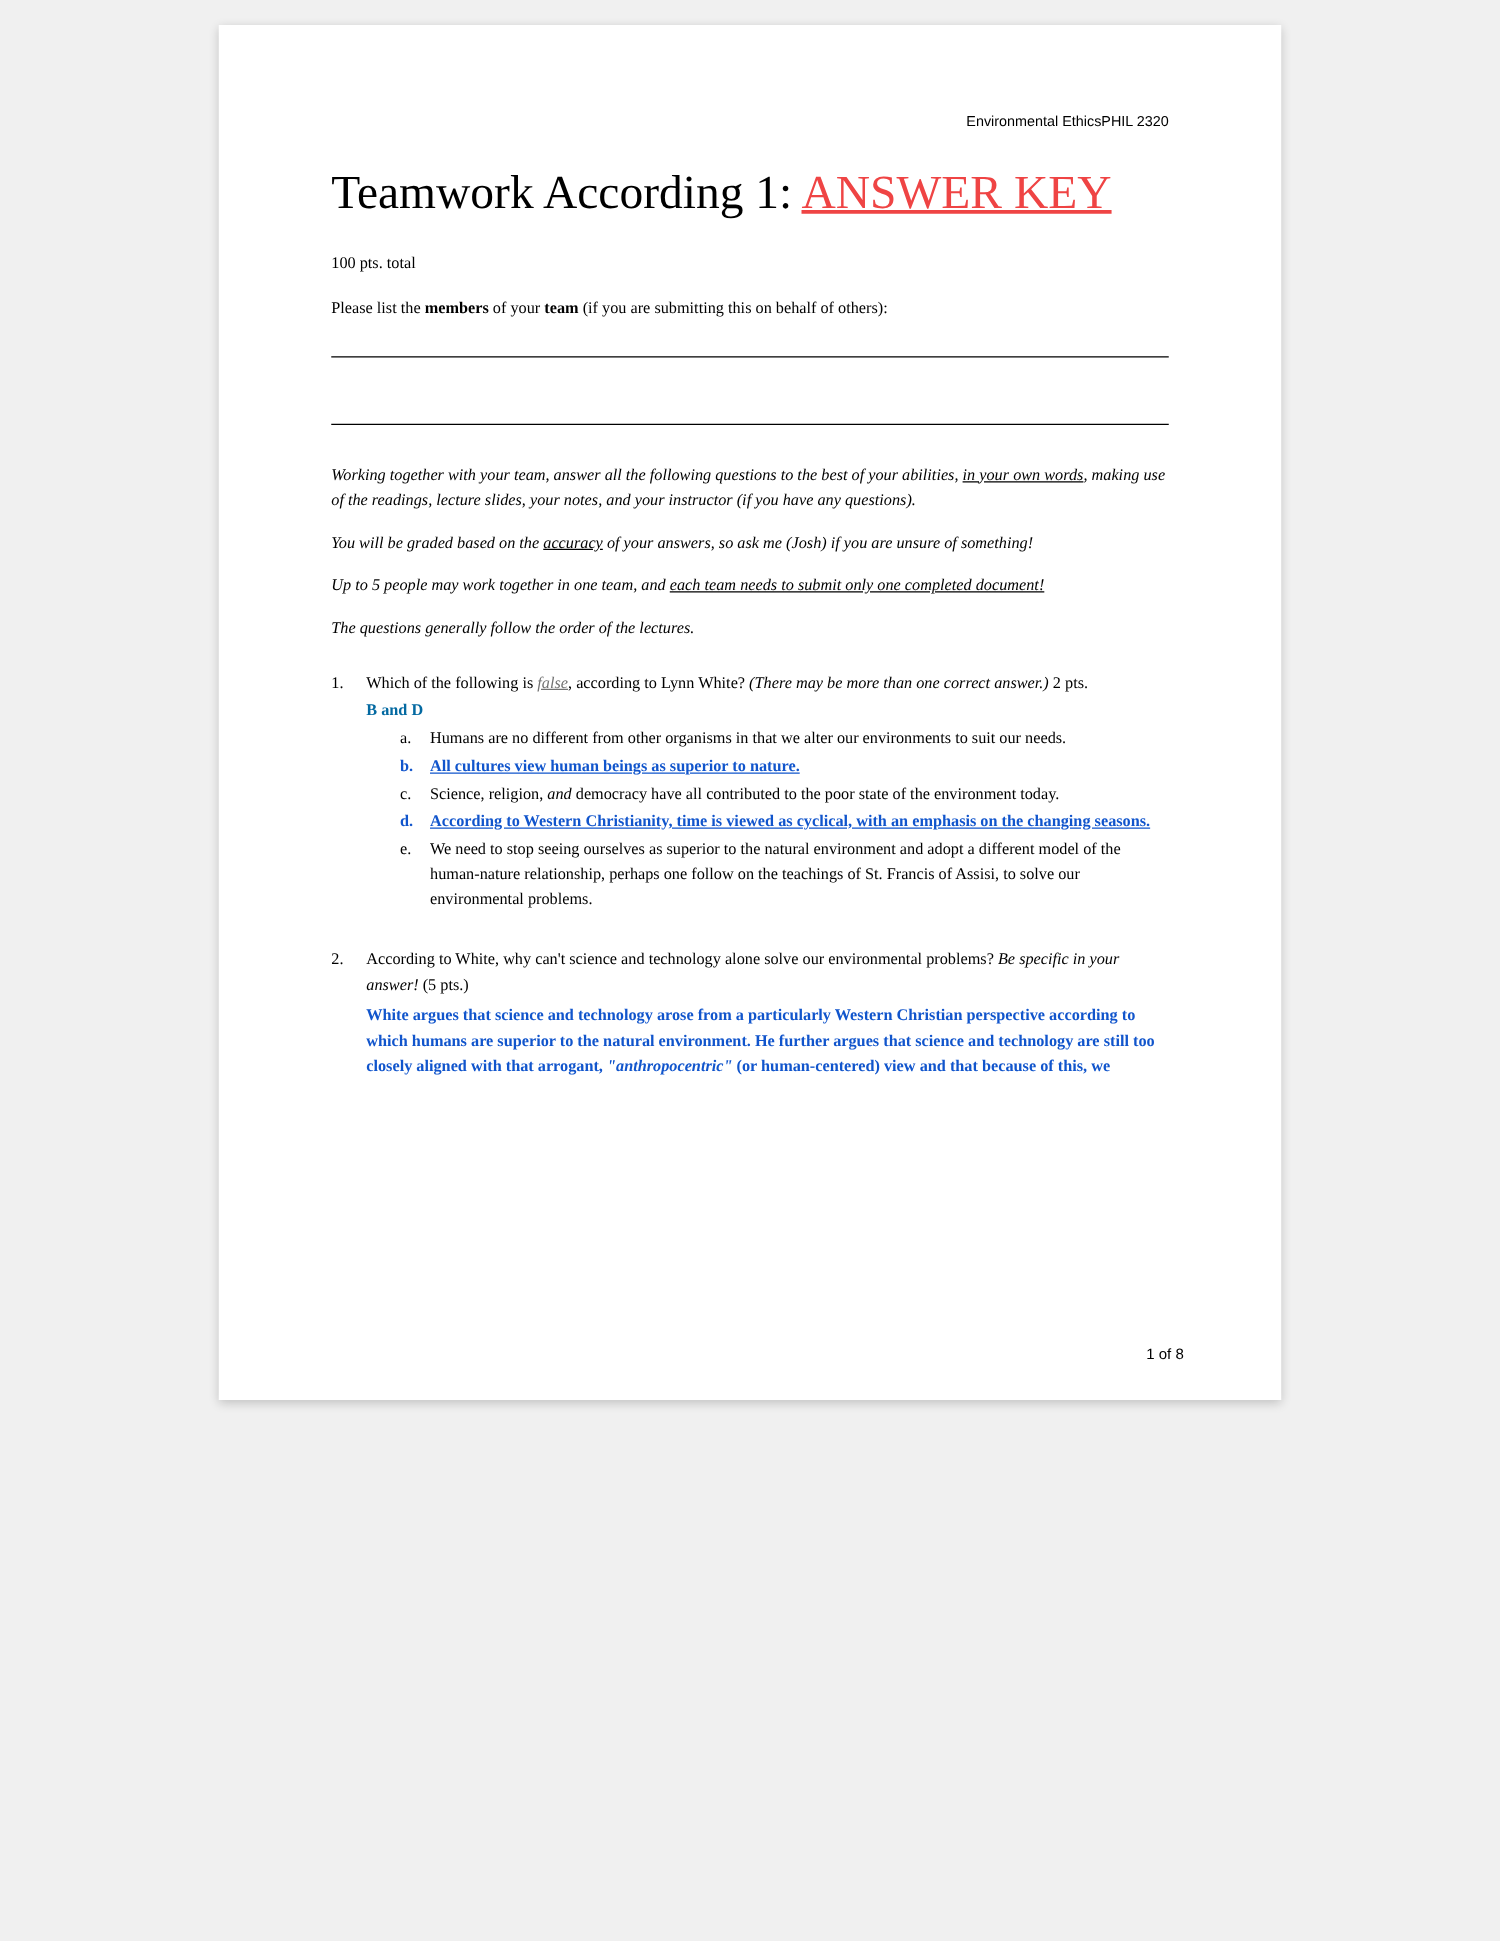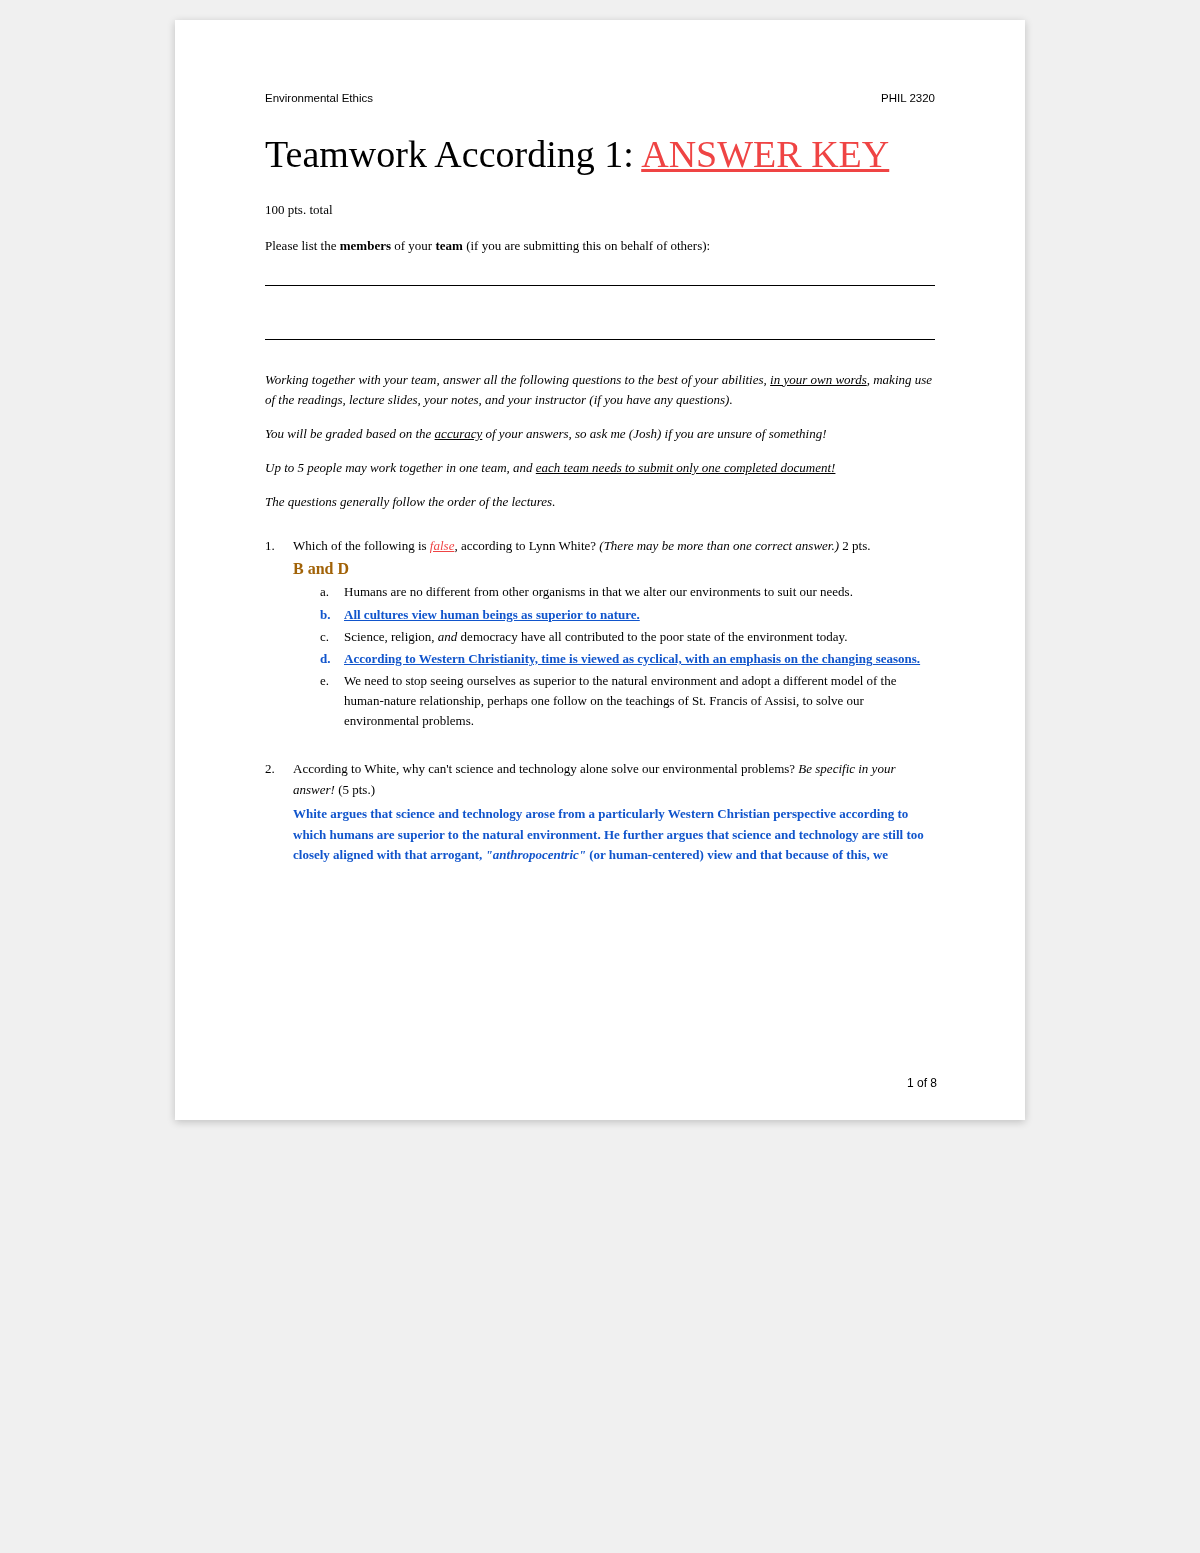--- a/index.html
+++ b/index.html
@@ -20,21 +20,21 @@
       width: 850px;
       min-height: 1100px;
       background: #ffffff;
       padding: 72px 90px 80px 90px;
       box-shadow: 0 2px 8px rgba(0,0,0,0.2);
       position: relative;
     }
 
     .header {
       display: flex;
-      justify-content: space-between;
+      justify-content: flex-end;
       align-items: flex-start;
       margin-bottom: 28px;
       font-size: 12px;
       font-family: Arial, Helvetica, sans-serif;
     }
 
     .header-left, .header-right {
       font-size: 11.5px;
     }
 
@@ -111,29 +111,29 @@
     .question-text {
       font-size: 13px;
       line-height: 1.55;
     }
 
     .question-text .italic {
       font-style: italic;
     }
 
     .question-text .underline-link {
-      color: #ef4444;
+      color: #737373;
       text-decoration: underline;
       font-style: italic;
     }
 
     .answer-label {
-      color: #a16207;
-      font-weight: bold;
-      font-size: 16px;
+      color: #0369a1;
+      font-weight: bold;
+      font-size: 13px;
       margin-left: 28px;
       margin-top: 2px;
       margin-bottom: 4px;
     }
 
     .choices {
       margin-left: 55px;
       margin-top: 4px;
     }
 
@@ -169,21 +169,21 @@
 
     .answer-text-block .italic-blue {
       font-style: italic;
       color: #1155CC;
       font-weight: bold;
     }
 
     .page-number {
       position: absolute;
       bottom: 30px;
-      right: 88px;
+      right: 78px;
       font-size: 12px;
       font-family: Arial, Helvetica, sans-serif;
     }
   </style>
 </head>
 <body>
 
 <div class="page">
 
   <div class="header">

